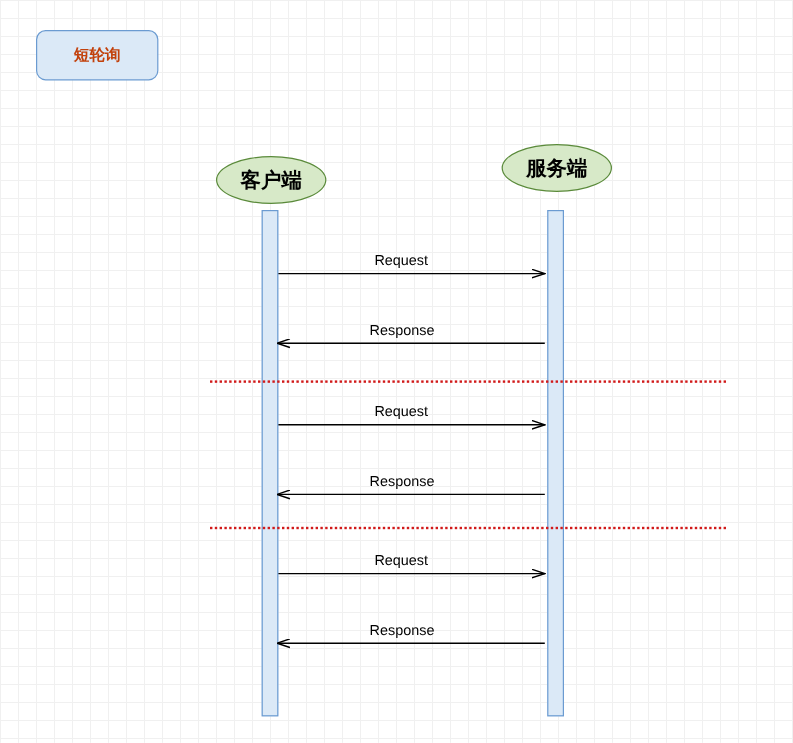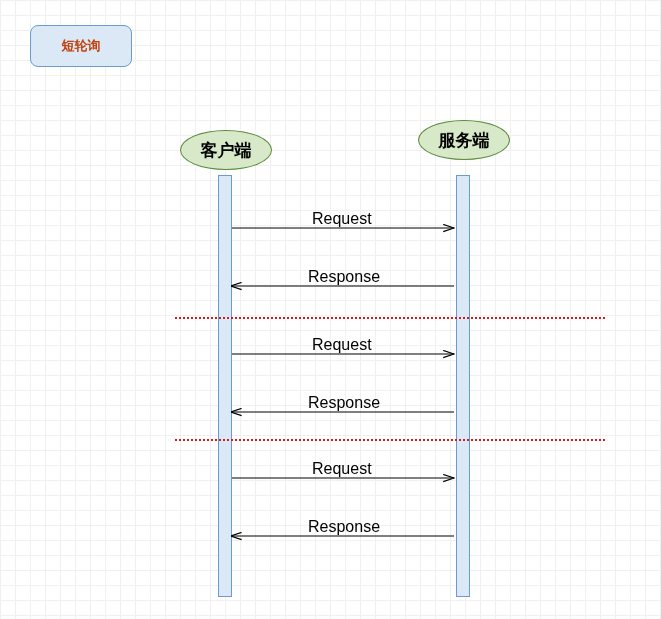--- a/index.html
+++ b/index.html
@@ -59,21 +59,21 @@
   }
   svg.overlay {
     position: absolute;
     left: 0; top: 0;
     width: 661px;
     height: 619px;
     pointer-events: none;
   }
   .msg-label {
     position: absolute;
-    font-size: 16px;
+    font-size: 12px;
     color: #000;
     background: transparent;
     white-space: nowrap;
   }
 </style>
 </head>
 <body>
 
 <div class="title-box">短轮询</div>
 

